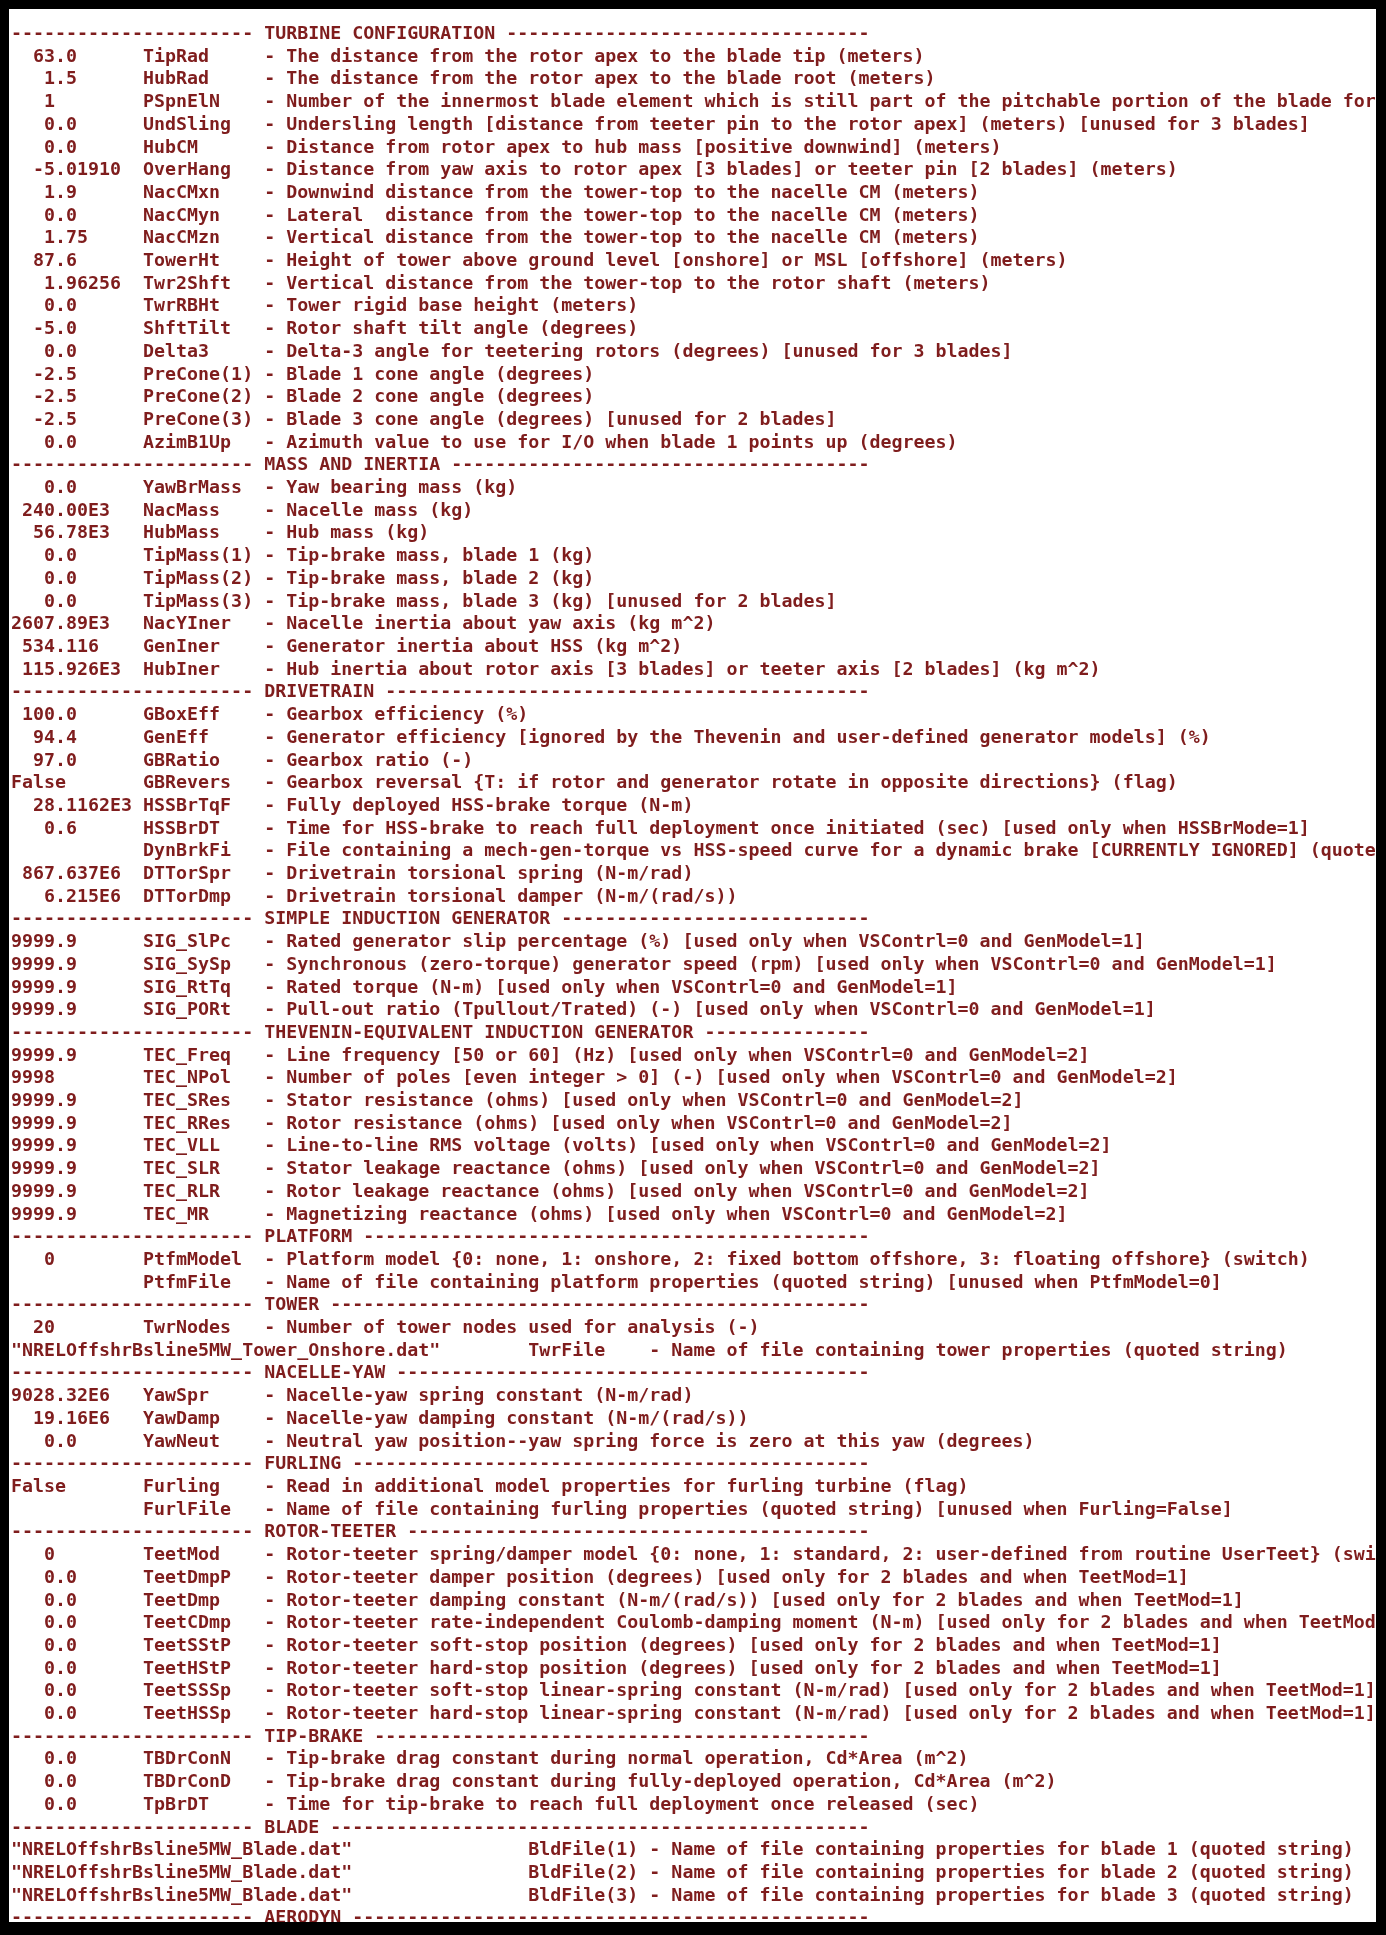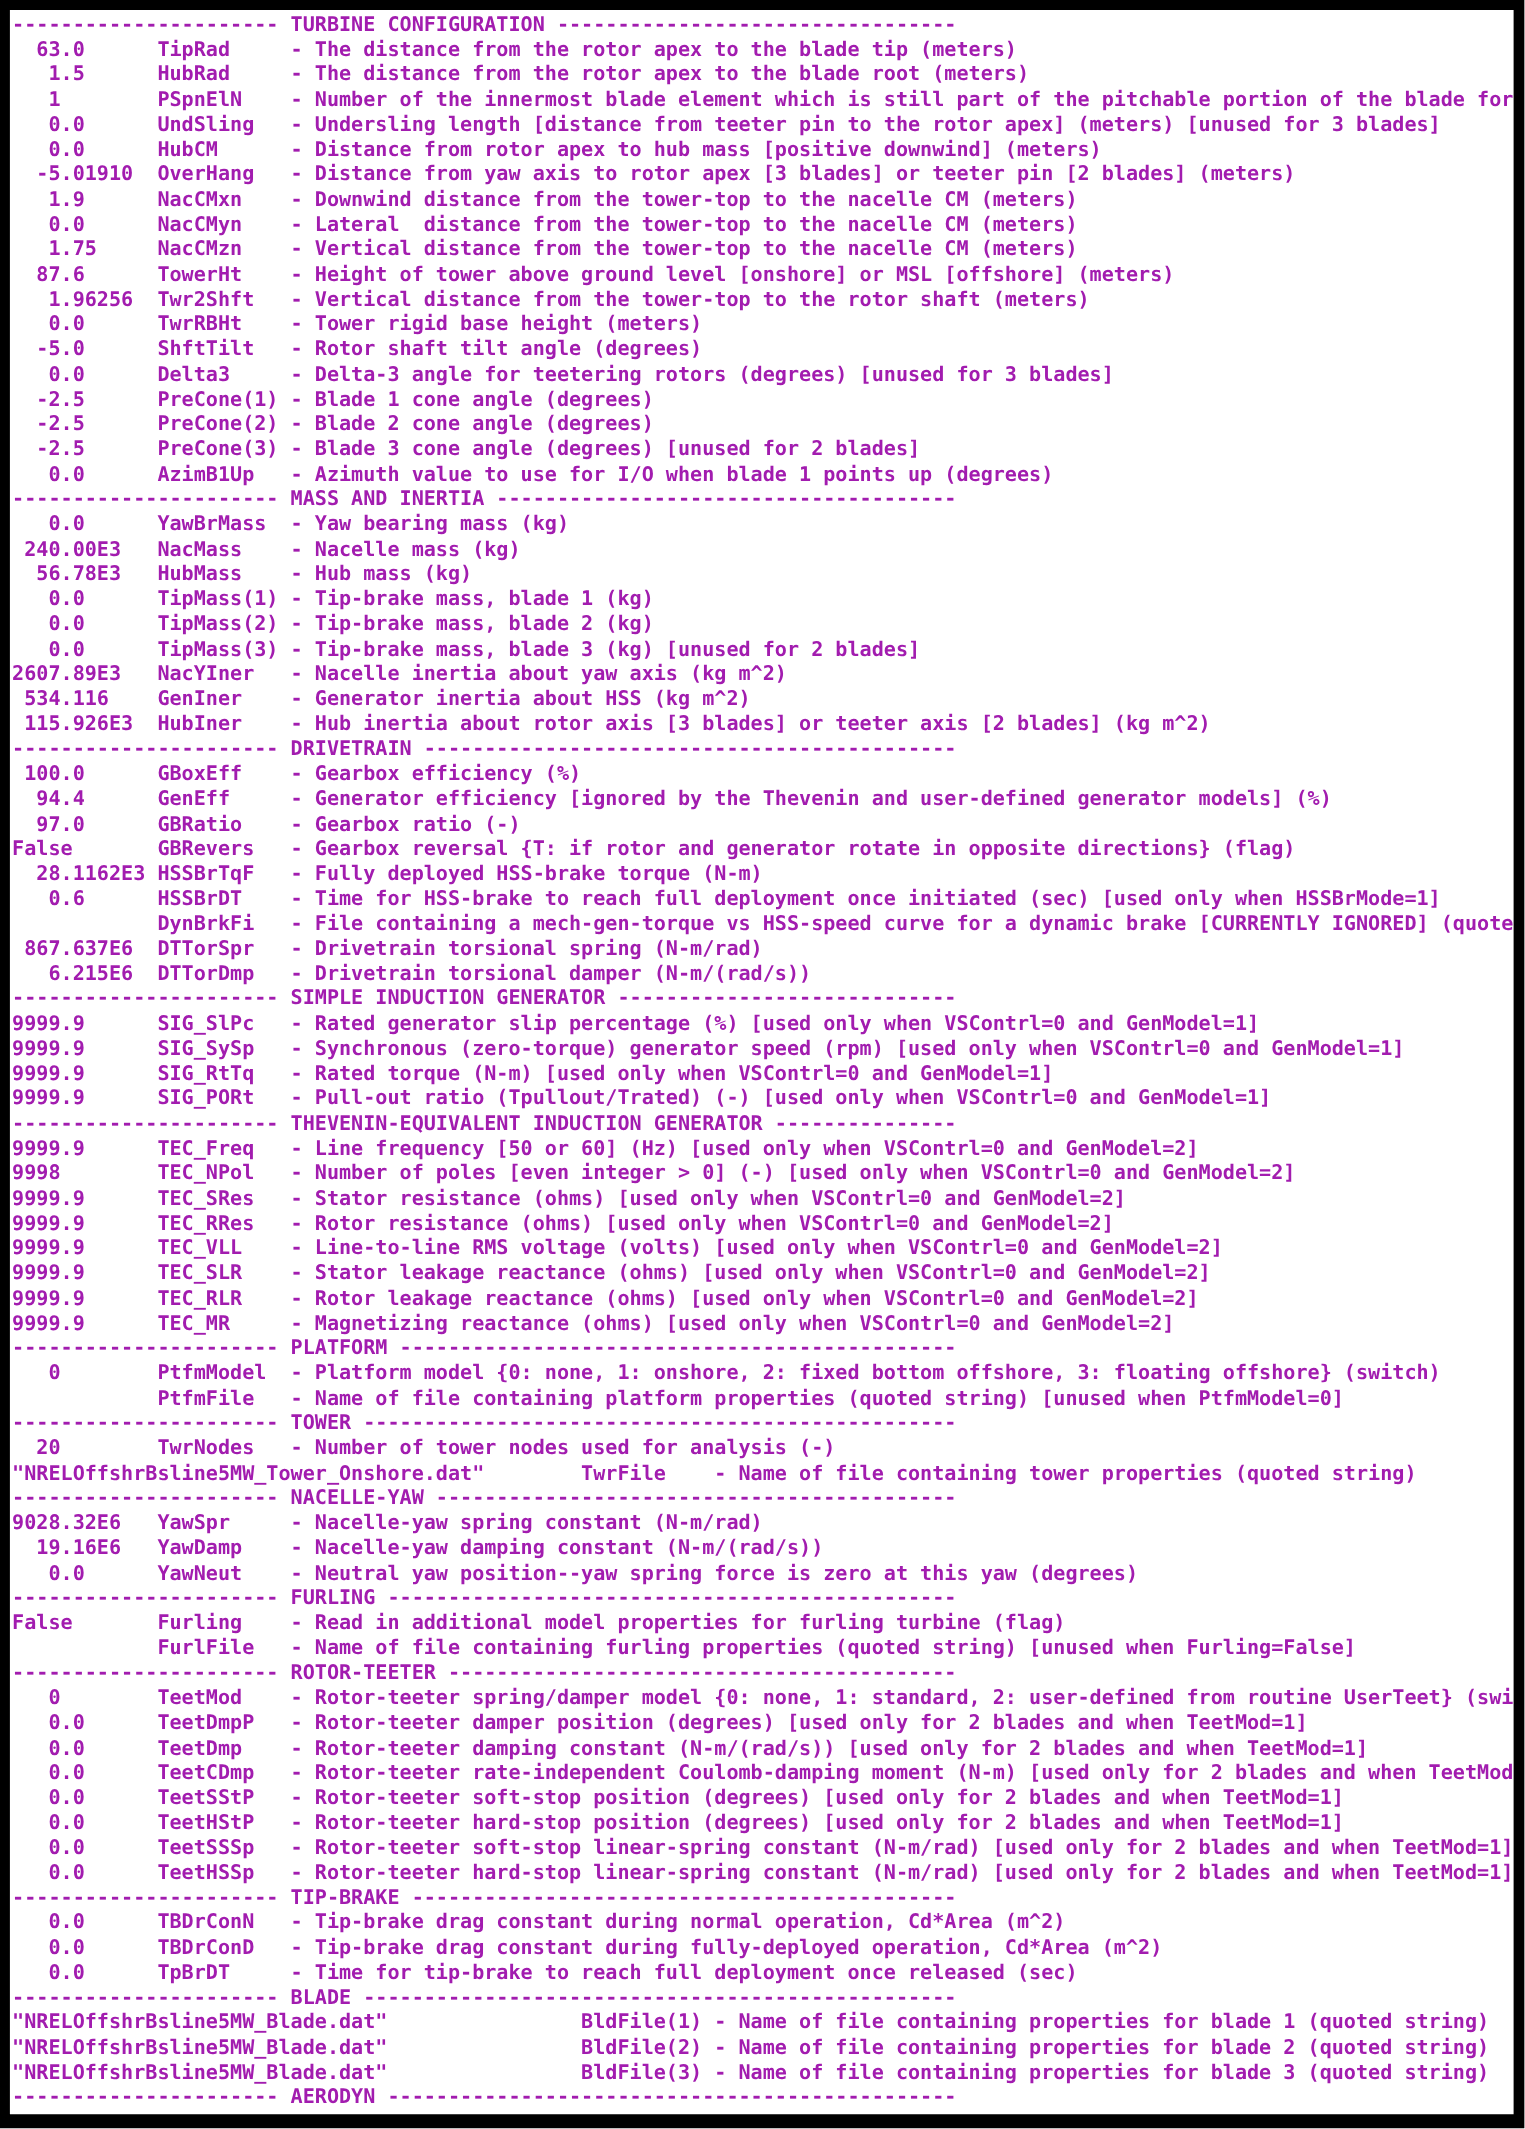--- a/index.html
+++ b/index.html
@@ -8,26 +8,26 @@
     box-sizing: border-box;
     width: 1386px; height: 1935px;
     border-style: solid;
     border-color: #000000;
     border-width: 9px 10px 13px 9px;
     background: #ffffff;
     overflow: hidden;
   }
   pre.doc {
     margin: 0;
-    padding: 3px 0 0 2px;
+    padding: 13px 0 0 2px;
     font-family: "DejaVu Sans Mono", "Liberation Mono", monospace;
     font-weight: bold;
     font-size: 18.3px;
     line-height: 22.71px;
-    color: #a21caf;
+    color: #7f1d1d;
     white-space: pre;
     overflow: hidden;
     width: 100%;
     height: 100%;
     box-sizing: border-box;
   }
   .row { display: block; height: 22.71px; overflow: hidden; }
 </style>
 </head>
 <body>

